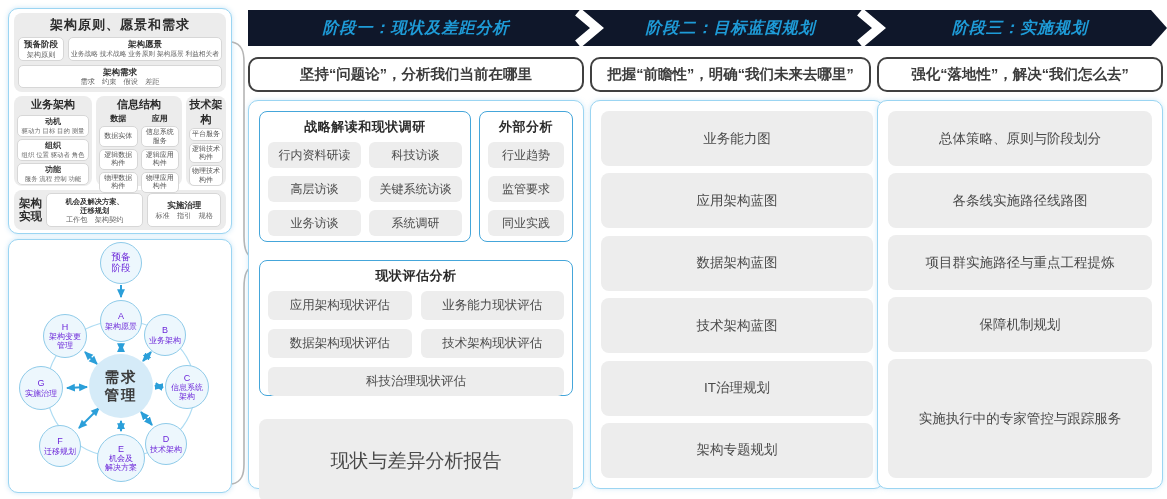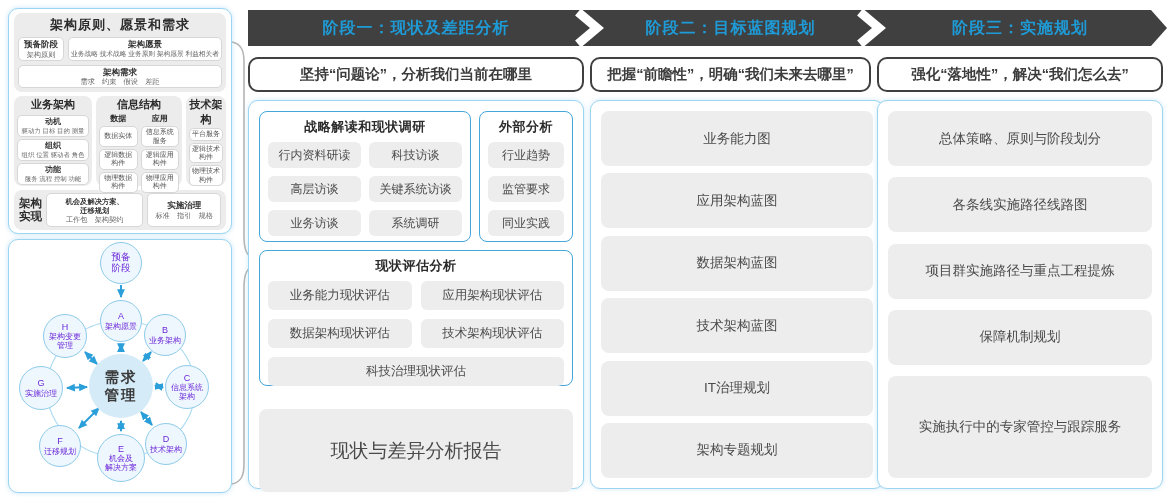--- a/index.html
+++ b/index.html
@@ -54,22 +54,22 @@
   .node .nm{display:block;font-size:8px;line-height:1.15;white-space:pre-line;}
   .node.prep .nm{font-size:9.5px;}
   .center-node{position:absolute;border-radius:50%;background:#d5ebf8;color:#3a3a3a;
         display:flex;align-items:center;justify-content:center;text-align:center;
         font-size:14.5px;font-weight:bold;line-height:1.25;letter-spacing:2px;white-space:pre-line;}
 
   
   #brace{position:absolute;left:228px;top:38px;}
 
   
-  #band{position:absolute;left:248px;top:10px;width:919px;height:36px;background:#404040;
-        clip-path:polygon(0 0,calc(100% - 16px) 0,100% 50%,calc(100% - 16px) 100%,0 100%);}
+  #band{position:absolute;left:248px;top:10px;width:919px;height:36px;background:#0f172a;
+        clip-path:polygon(0 0,calc(100% - 16px) 0,100% 50%,calc(100% - 16px) 100%,0 100%);font-style:italic;}
   .band-title{position:absolute;top:0;height:36px;line-height:36px;text-align:center;
         font-size:16px;font-weight:bold;color:#1e9bd7;letter-spacing:1px;}
   #bt1{left:0;width:336px;}
   #bt2{left:342px;width:281px;}
   #bt3{left:629px;width:286px;}
   #band-chevrons{position:absolute;left:0;top:0;}
 
   .sub{position:absolute;top:57px;height:35px;background:#fff;border:2px solid #404040;border-radius:10px;
         display:flex;align-items:center;justify-content:center;font-weight:bold;font-size:14.5px;color:#3c3c3c;
         box-sizing:border-box;}
@@ -86,31 +86,31 @@
 
   .bgrp{border:1.5px solid #45a6da;border-radius:8px;padding:4px 8px 8px;box-sizing:border-box;background:#fff;}
   .bgrp-title{text-align:center;font-weight:bold;font-size:13px;color:#2b2b2b;padding:2px 0 6px;letter-spacing:.5px;}
   #p1-row1{display:flex;gap:8px;height:131px;}
   #grpA{flex:2.55;}
   #grpA .grid{display:grid;grid-template-columns:1fr 1fr;gap:8px;}
   #grpB{flex:1;display:flex;flex-direction:column;}
   #grpB .stack{display:flex;flex-direction:column;gap:8px;flex:1;}
   .gbox{background:#ededed;border-radius:6px;display:flex;align-items:center;justify-content:center;
         font-size:12px;color:#4b4b4b;height:26px;}
-  #grpC{margin-top:8px;height:136px;}
+  #grpC{margin-top:18px;height:136px;}
   #grpC .grid{display:grid;grid-template-columns:1fr 1fr;gap:9px;}
   #grpC .gbox{height:29px;font-size:12.5px;}
   .span2{grid-column:1 / 3;}
   #report-box{margin-top:23px;height:83px;background:#ededed;border-radius:8px;display:flex;
         align-items:center;justify-content:center;font-size:19px;color:#4b4b4b;}
 
   .stackcol{display:flex;flex-direction:column;justify-content:space-between;height:100%;}
   .dbox{background:#ededed;border-radius:8px;display:flex;align-items:center;justify-content:center;
         font-size:13.5px;color:#4a4a4a;height:55px;}
-  .dbox.tall{height:102px;}
+  .dbox.tall{height:119px;}
 </style>
 </head>
 <body>
 
 <div id="stage">
 
   <div class="lpanel" id="panel-top">
     <div class="gblock" id="blk-top">
       <div class="panel-title">架构原则、愿景和需求</div>
       <div class="row">
@@ -314,22 +314,22 @@
         <div class="stack">
           <div class="gbox">行业趋势</div>
           <div class="gbox">监管要求</div>
           <div class="gbox">同业实践</div>
         </div>
       </div>
     </div>
     <div class="bgrp" id="grpC">
       <div class="bgrp-title">现状评估分析</div>
       <div class="grid">
+        <div class="gbox">应用架构现状评估</div>
         <div class="gbox">业务能力现状评估</div>
-        <div class="gbox">应用架构现状评估</div>
         <div class="gbox">数据架构现状评估</div>
         <div class="gbox">技术架构现状评估</div>
         <div class="gbox span2">科技治理现状评估</div>
       </div>
     </div>
     <div id="report-box">现状与差异分析报告</div>
   </div>
 
   <div class="pcol" id="pcol2">
     <div class="stackcol">

